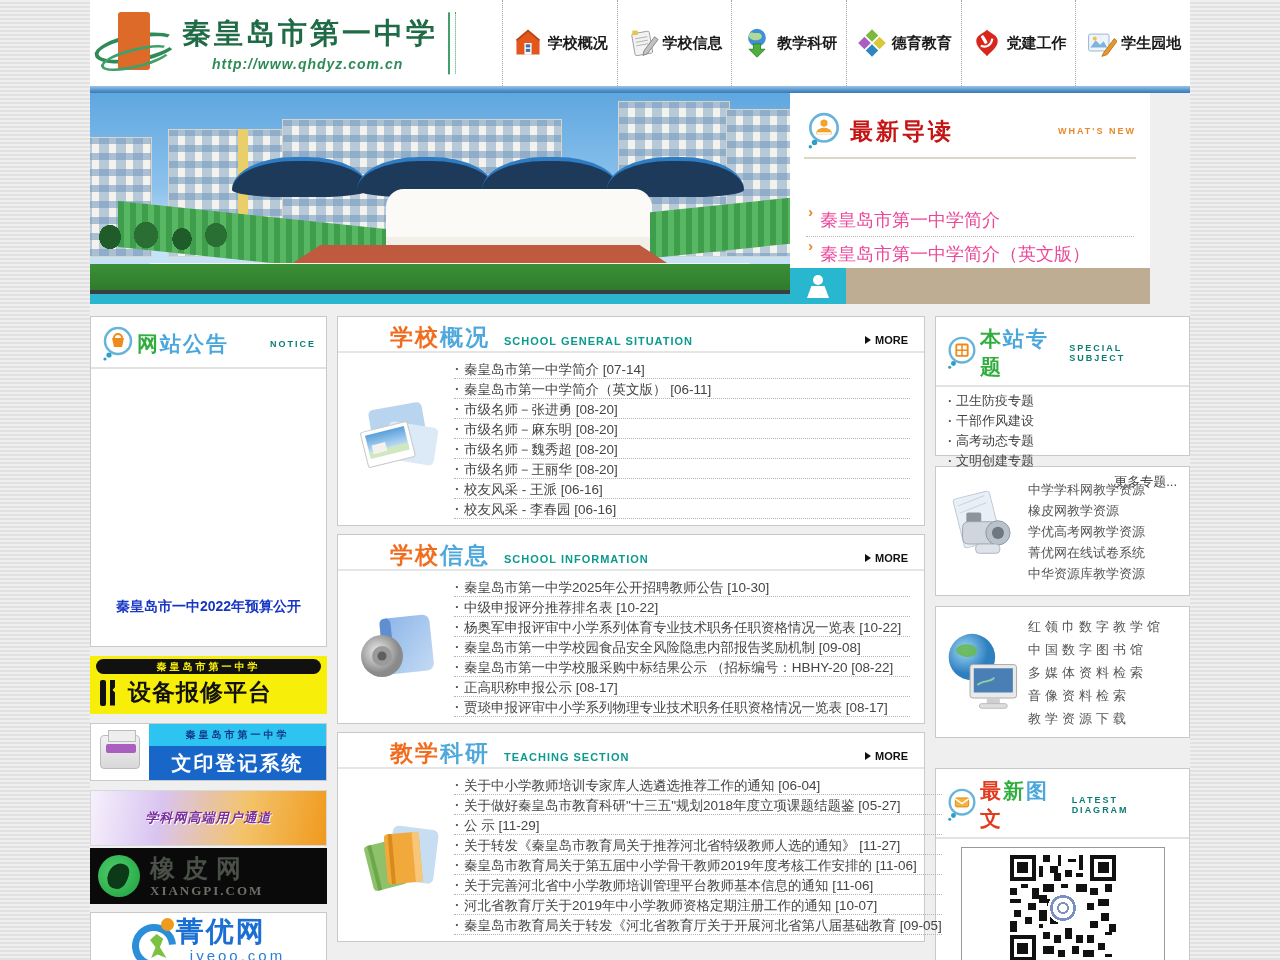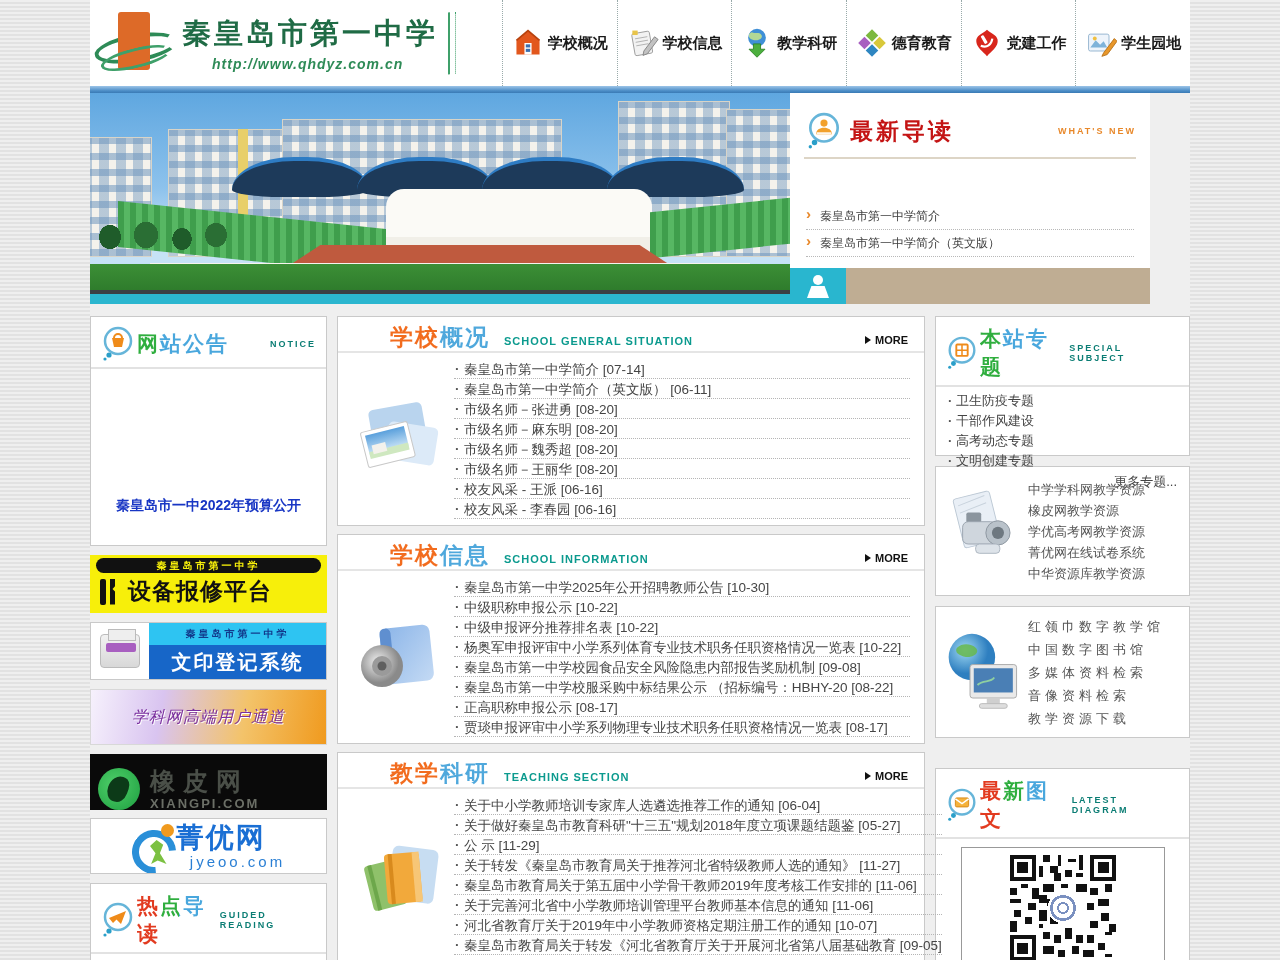--- a/index.html
+++ b/index.html
@@ -54,21 +54,21 @@
   .trackL { position:absolute; left:0; bottom:14px; width:210px; height:34px; background:#b65038; clip-path:polygon(0 30%,100% 70%,100% 100%,0 100%); }
   .trees { position:absolute; left:0; top:120px; width:160px; height:46px; background:radial-gradient(18px 20px at 20px 24px,#1f5c2a 60%,transparent 61%),radial-gradient(20px 22px at 56px 22px,#2a6e34 60%,transparent 61%),radial-gradient(16px 18px at 92px 26px,#1f5c2a 60%,transparent 61%),radial-gradient(18px 20px at 126px 22px,#2a6e34 60%,transparent 61%); }
   .dark-line { position:absolute; left:0; bottom:10px; width:100%; height:4px; background:#3a3f44; }
   .teal-line { position:absolute; left:0; bottom:0; width:100%; height:10px; background:#2bb6cf; }
 
   .news { width:360px; background:#fff; position:relative; }
   .news-head { display:flex; align-items:center; margin:0 14px; padding-top:18px; padding-bottom:6px; border-bottom:2px solid #ddd5c6; }
   .news-title { font-size:23px; font-weight:900; letter-spacing:3px; color:#c41414; margin-left:6px; }
   .news-sub { margin-left:auto; font-size:9px; font-weight:bold; color:#e8882a; letter-spacing:2px; }
   .news-list { list-style:none; margin:44px 16px 0 16px; }
-  .news-list li { font-size:12px; color:#404040; padding:5px 0 4px 14px; border-bottom:1px dotted #b8b8b8; position:relative; cursor:pointer; }
+  .news-list li { font-size:18px; color:#ec4899; padding:5px 0 4px 14px; border-bottom:1px dotted #b8b8b8; position:relative; cursor:pointer;font-family:Liberation Mono, monospace; }
   .news-list li::before { content:"›"; position:absolute; left:0; top:2px; color:#e8882a; font-weight:bold; font-size:15px; }
   .news-foot { position:absolute; left:0; bottom:0; width:100%; height:36px; display:flex; }
   .teal-sq { width:56px; height:36px; background:#29b6cf; position:relative; flex:none; cursor:pointer; }
   .teal-sq::before { content:""; position:absolute; left:23px; top:7px; width:10px; height:10px; border-radius:50%; background:#fff; }
   .teal-sq::after { content:""; position:absolute; left:17px; top:18px; width:22px; height:12px; background:#fff; clip-path:polygon(20% 0,80% 0,100% 100%,0 100%); }
   .tan-bar { flex:1; background:#bfad93; }
 
   
   .main { display:flex; gap:10px; padding-top:12px; align-items:flex-start; }
   .col-left { width:237px; flex:none; }
@@ -80,21 +80,21 @@
   
   .grad { -webkit-background-clip:text; background-clip:text; color:transparent; font-weight:900; }
   .t-section { font-size:23px; letter-spacing:2px; background-image:linear-gradient(90deg,#f26c1e 0 50%,#4fa8dc 50% 100%); }
   .t-gb { font-size:21px; letter-spacing:2px; background-image:linear-gradient(90deg,#2fae3e 0 25%,#49a7dd 25% 100%); }
   .t-rgb { font-size:21px; letter-spacing:2px; background-image:linear-gradient(90deg,#e23a1f 0 25%,#2fae3e 25% 50%,#49a7dd 50% 100%); }
 
   .panel-head { display:flex; align-items:center; padding:8px 10px 4px 8px; border-bottom:2px solid #e2e2e2; }
   .panel-sub { margin-left:auto; font-size:9px; font-weight:bold; color:#0b7d74; letter-spacing:2px; }
 
   
-  .notice-panel { height:230px; display:flex; flex-direction:column; }
+  .notice-panel { height:331px; display:flex; flex-direction:column; }
   .notice-link { margin-top:auto; margin-bottom:30px; text-align:center; font-size:14px; font-weight:bold; color:#1836c4; cursor:pointer; }
 
   
   .lbanner { margin-top:9px; height:58px; cursor:pointer; position:relative; overflow:hidden; }
   .banner-repair { background:#f7ef0a; padding:3px 6px; }
   .repair-top { background:#111; border-radius:9px; height:15px; display:flex; align-items:center; justify-content:center;
     color:#f7ef0a; font-size:10px; font-weight:bold; letter-spacing:3px; }
   .repair-bottom { display:flex; align-items:center; gap:6px; padding-top:3px; }
   .wrench { width:26px; height:30px; position:relative; flex:none; }
   .wrench::before { content:""; position:absolute; left:4px; top:2px; width:6px; height:26px; background:#111; border-radius:2px; }
@@ -104,22 +104,22 @@
   .printer { width:58px; display:flex; align-items:center; justify-content:center; }
   .printer-body { width:40px; height:34px; position:relative; background:linear-gradient(180deg,#f2f2f2,#d8d8d8); border:1px solid #bbb; border-radius:4px; }
   .printer-body::before { content:""; position:absolute; left:7px; top:-6px; width:26px; height:10px; background:#eee; border:1px solid #bbb; }
   .printer-body::after { content:""; position:absolute; left:5px; top:8px; width:30px; height:9px; background:#a85fc0; border-radius:2px; }
   .print-right { flex:1; display:flex; flex-direction:column; }
   .print-top { height:22px; background:#2ec4f2; display:flex; align-items:center; justify-content:center;
     color:#123a8c; font-size:10px; font-weight:bold; letter-spacing:3px; }
   .print-bottom { flex:1; background:#1766c8; display:flex; align-items:center; justify-content:center;
     color:#fff; font-size:20px; font-weight:700; letter-spacing:2px; }
   .banner-xkw { height:56px; background:linear-gradient(100deg,#f6f1fc 0%,#d9c4f0 30%,#f3c36a 65%,#f09a1e 100%); display:flex; align-items:center; justify-content:center; border:1px solid #d8d8d8; }
-  .xkw-label { font-size:16px; font-weight:400; font-style:italic; color:#7a2f9e; text-shadow:1px 1px 0 #fff; letter-spacing:1px; }
-  .banner-xiangpi { height:56px; margin-top:9px; background:#0a0a0a; display:flex; align-items:flex-end; gap:10px; padding:0 8px; }
+  .xkw-label { font-size:13px; font-weight:700; font-style:italic; color:#7a2f9e; text-shadow:1px 1px 0 #fff; letter-spacing:1px; }
+  .banner-xiangpi { height:56px; margin-top:2px; background:#0a0a0a; display:flex; align-items:center; gap:10px; padding:0 8px;font-family:Liberation Serif, serif; }
   .xp-logo { width:42px; height:42px; border-radius:50%; background:radial-gradient(circle at 40% 40%,#4fcf6a,#1d9e3f); position:relative; flex:none; }
   .xp-logo::after { content:""; position:absolute; left:10px; top:8px; width:20px; height:26px; background:#0c3a18; border-radius:60% 40% 50% 50%; transform:rotate(20deg); }
   .xp-text { display:flex; flex-direction:column; line-height:1; }
   .xp-name { font-size:25px; font-weight:bold; color:#4a4f48; letter-spacing:8px; }
   .xp-domain { font-size:13px; font-weight:bold; color:#6b6f66; letter-spacing:2px; margin-top:3px; }
   .banner-jyeoo { height:56px; margin-top:8px; background:#fff; border:1px solid #c9c9c9; display:flex; align-items:center; justify-content:center; gap:0; }
   .jy-logo { width:44px; height:44px; position:relative; flex:none; }
   .jy-logo::before { content:""; position:absolute; left:0; top:6px; width:30px; height:30px; border-radius:50%; border:7px solid #2a8fd8; border-right-color:transparent; transform:rotate(40deg); }
   .jy-logo::after { content:""; position:absolute; right:2px; top:0; width:13px; height:13px; border-radius:50%; background:#f09a1e; }
   .jy-swoosh { position:absolute; left:16px; top:16px; width:22px; height:24px; background:#7cc142; clip-path:polygon(40% 0,70% 20%,55% 55%,85% 100%,45% 85%,15% 100%,35% 55%,10% 25%); }
@@ -432,21 +432,20 @@
                   <rect x="30" y="10" width="50" height="56" rx="7" fill="url(#bookg)"></rect>
                   <rect x="30" y="10" width="11" height="56" rx="5" fill="#5f8fd0"></rect>
                 </g>
                 <circle cx="30" cy="49" r="21" fill="url(#coneg)"></circle>
                 <circle cx="30" cy="49" r="10" fill="#9a9a9a"></circle>
                 <circle cx="30" cy="49" r="4.5" fill="#5f5f5f"></circle>
               </svg>
           </div>
           <ul class="sec-list">
             <li>秦皇岛市第一中学2025年公开招聘教师公告 [10-30]</li>
-            <li>中级职称申报公示 [10-22]</li>
             <li>中级申报评分推荐排名表 [10-22]</li>
             <li>杨奥军申报评审中小学系列体育专业技术职务任职资格情况一览表 [10-22]</li>
             <li>秦皇岛市第一中学校园食品安全风险隐患内部报告奖励机制 [09-08]</li>
             <li>秦皇岛市第一中学校服采购中标结果公示 （招标编号：HBHY-20 [08-22]</li>
             <li>正高职称申报公示 [08-17]</li>
             <li>贾琰申报评审中小学系列物理专业技术职务任职资格情况一览表 [08-17]</li>
           </ul>
         </div>
       </div>
 

